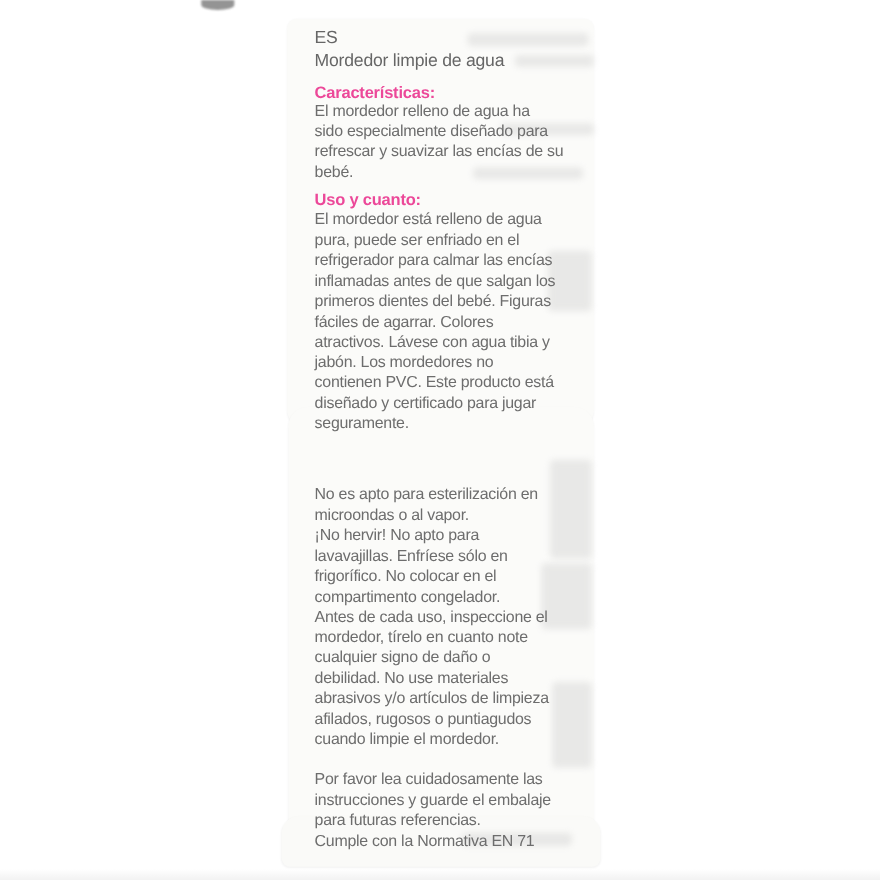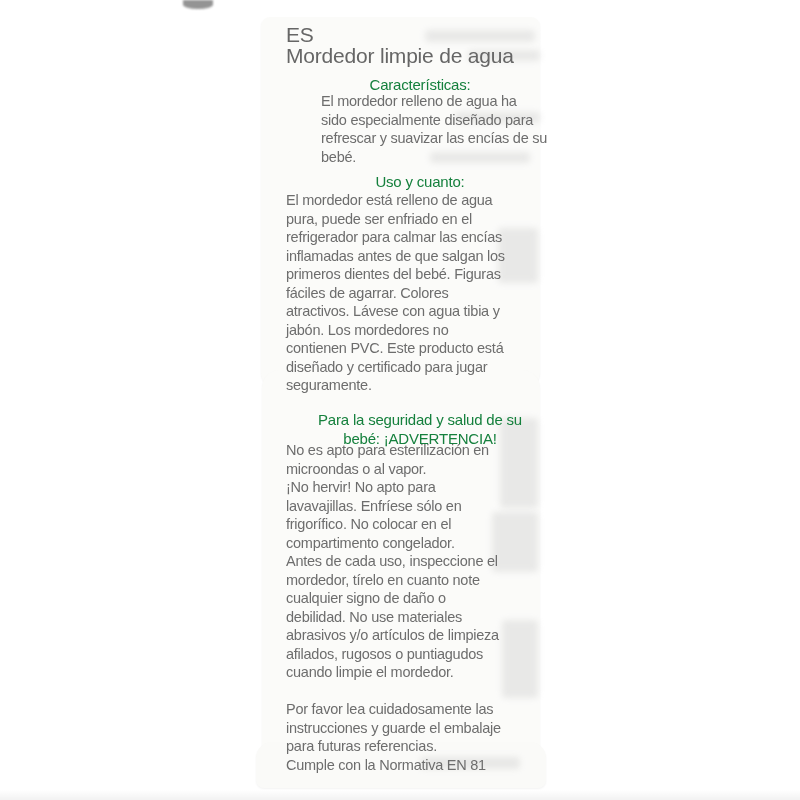--- a/index.html
+++ b/index.html
@@ -19,25 +19,25 @@
 
   
   .text-layer{position:absolute;left:0;top:0;width:800px;height:800px;filter:blur(0.25px);}
   .sec{position:absolute;left:286px;width:268px;}
   .body-lines{
     font-size:14.5px;line-height:18.5px;letter-spacing:-0.25px;
     color:#6d6d6d;white-space:pre-line;
   }
   .heading{
     font-size:15px;line-height:18.5px;letter-spacing:-0.2px;
-    font-weight:normal;color:#15803d;white-space:pre-line;margin:0;text-align:center;
+    font-weight:bold;color:#ec4899;white-space:pre-line;margin:0;
   }
   #header-block{top:24px;}
-  #lang-code,#product-title{font-size:21px;line-height:21px;letter-spacing:-0.2px;color:#666666;}
-  #sec1-h{top:76px;} #sec1-b{top:92px;margin-left:35px;}
+  #lang-code,#product-title{font-size:16px;line-height:21px;letter-spacing:-0.2px;color:#666666;}
+  #sec1-h{top:76px;} #sec1-b{top:92px;}
   #sec2-h{top:173px;} #sec2-b{top:191px;}
   #sec3-h{top:411px;} #sec3-b{top:441px;}
   #sec4-b{top:700px;}
 
   
   .ghost{
     position:absolute;background:#c2c2c2;opacity:0.32;filter:blur(3px);
     border-radius:4px;
   }
   
@@ -90,34 +90,32 @@
 refrigerador para calmar las encías
 inflamadas antes de que salgan los
 primeros dientes del bebé. Figuras
 fáciles de agarrar. Colores
 atractivos. Lávese con agua tibia y
 jabón. Los mordedores no
 contienen PVC. Este producto está
 diseñado y certificado para jugar
 seguramente.</div>
 
-  <h2 class="sec heading" id="sec3-h">Para la seguridad y salud de su
-bebé: ¡ADVERTENCIA!</h2>
   <div class="sec body-lines" id="sec3-b">No es apto para esterilización en
 microondas o al vapor.
 ¡No hervir! No apto para
 lavavajillas. Enfríese sólo en
 frigorífico. No colocar en el
 compartimento congelador.
 Antes de cada uso, inspeccione el
 mordedor, tírelo en cuanto note
 cualquier signo de daño o
 debilidad. No use materiales
 abrasivos y/o artículos de limpieza
 afilados, rugosos o puntiagudos
 cuando limpie el mordedor.</div>
 
   <div class="sec body-lines" id="sec4-b">Por favor lea cuidadosamente las
 instrucciones y guarde el embalaje
 para futuras referencias.
-Cumple con la Normativa EN 81</div>
+Cumple con la Normativa EN 71</div>
 
 </div>
 
 </body></html>

